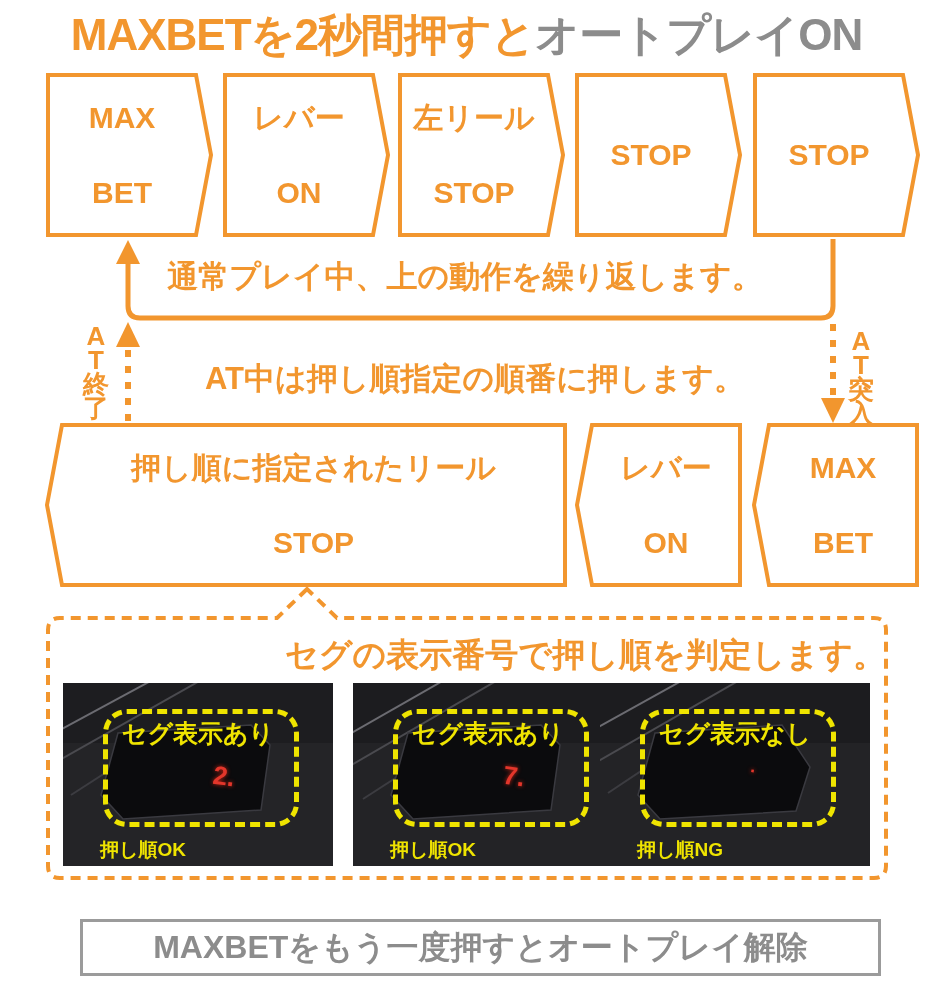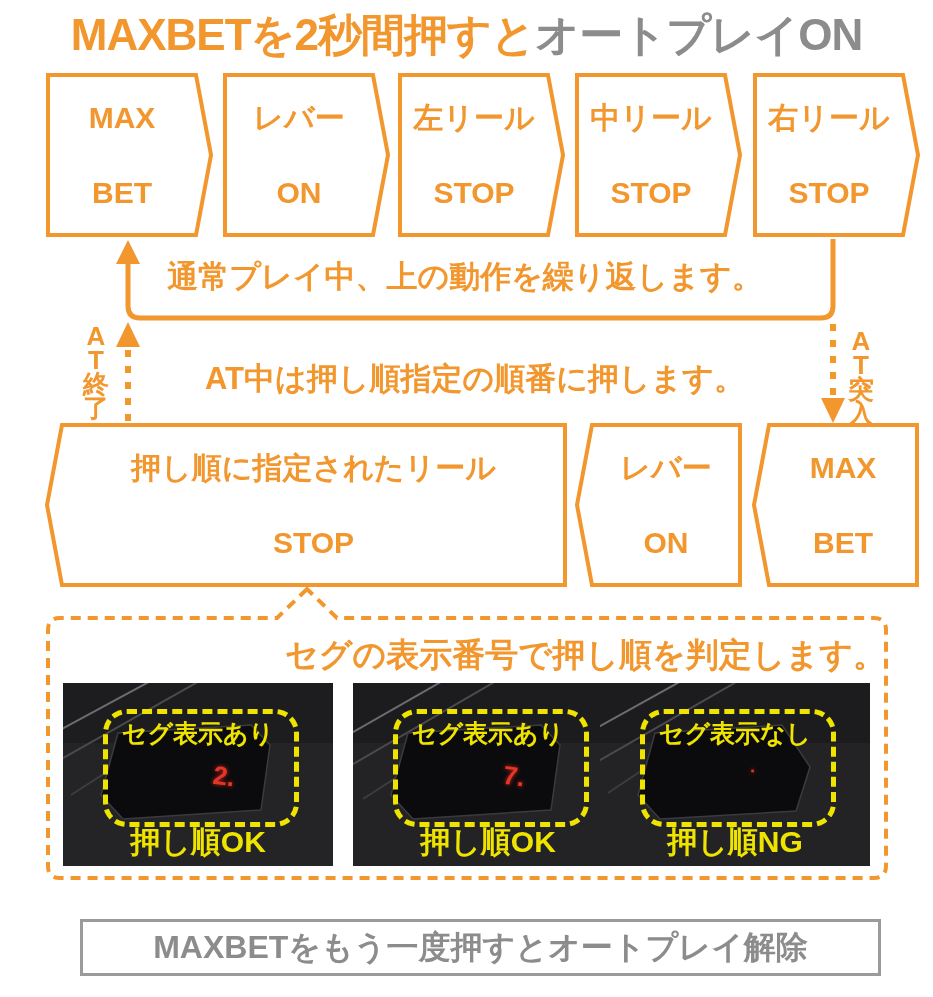--- a/index.html
+++ b/index.html
@@ -39,22 +39,22 @@
   .seg-heading{position:absolute;left:48px;top:633px;width:838px;text-align:right;
                color:var(--orange);font-size:33px;white-space:nowrap;}
   .photo{position:absolute;top:683px;width:270px;height:183px;overflow:hidden;}
   .photo svg{position:absolute;left:0;top:0;}
   .seg-tag{position:absolute;left:0;top:34px;width:100%;text-align:center;
            color:var(--yellow);font-size:25px;}
   .seg-frame{position:absolute;left:40px;top:26px;width:186px;height:108px;
              border:5px dashed var(--yellow);border-radius:24px;}
   .seg-digit{position:absolute;left:150px;top:78px;color:var(--red);font-size:26px;
              transform:rotate(8deg);text-shadow:0 0 4px rgba(255,40,20,.8);}
-  .seg-result{position:absolute;left:0;bottom:3px;width:100%;text-align:center;
-              color:var(--yellow);font-size:30px;}
+  .seg-result{position:absolute;left:0;bottom:3px;width:100%;
+              color:var(--yellow);font-size:19px;padding-left:37px;}
 
   
   .footer{position:absolute;left:80px;top:919px;width:801px;height:57px;border:3px solid #9b9b9b;
           display:flex;align-items:center;justify-content:center;color:var(--gray);
           font-size:32px;white-space:nowrap;box-sizing:border-box;}
 </style>
 </head>
 <body>
 
 <div class="page">
@@ -100,30 +100,28 @@
     <div class="lbl">
         <div>左リール</div>
         <div>STOP</div>
       </div>
   </div>
   <div class="chev right" style="left:575px">
     <svg viewBox="0 0 167 164">
         <polygon points="2,2 150,2 165,82 150,162 2,162"></polygon>
       </svg>
     <div class="lbl">
-        <div>中リール</div>
         <div>STOP</div>
       </div>
   </div>
   <div class="chev right" style="left:753px">
     <svg viewBox="0 0 167 164">
         <polygon points="2,2 150,2 165,82 150,162 2,162"></polygon>
       </svg>
     <div class="lbl">
-        <div>右リール</div>
         <div>STOP</div>
       </div>
   </div>
 
   <div class="caption" style="left:150px;top:358px;width:650px;">AT中は押し順指定の順番に押します。</div>
   <div class="caption" style="left:140px;top:256px;width:650px;">通常プレイ中、上の動作を繰り返します。</div>
 
   <div class="vlabel" style="left:81px;top:323px;">
       <div>A</div>
       <div>T</div>

